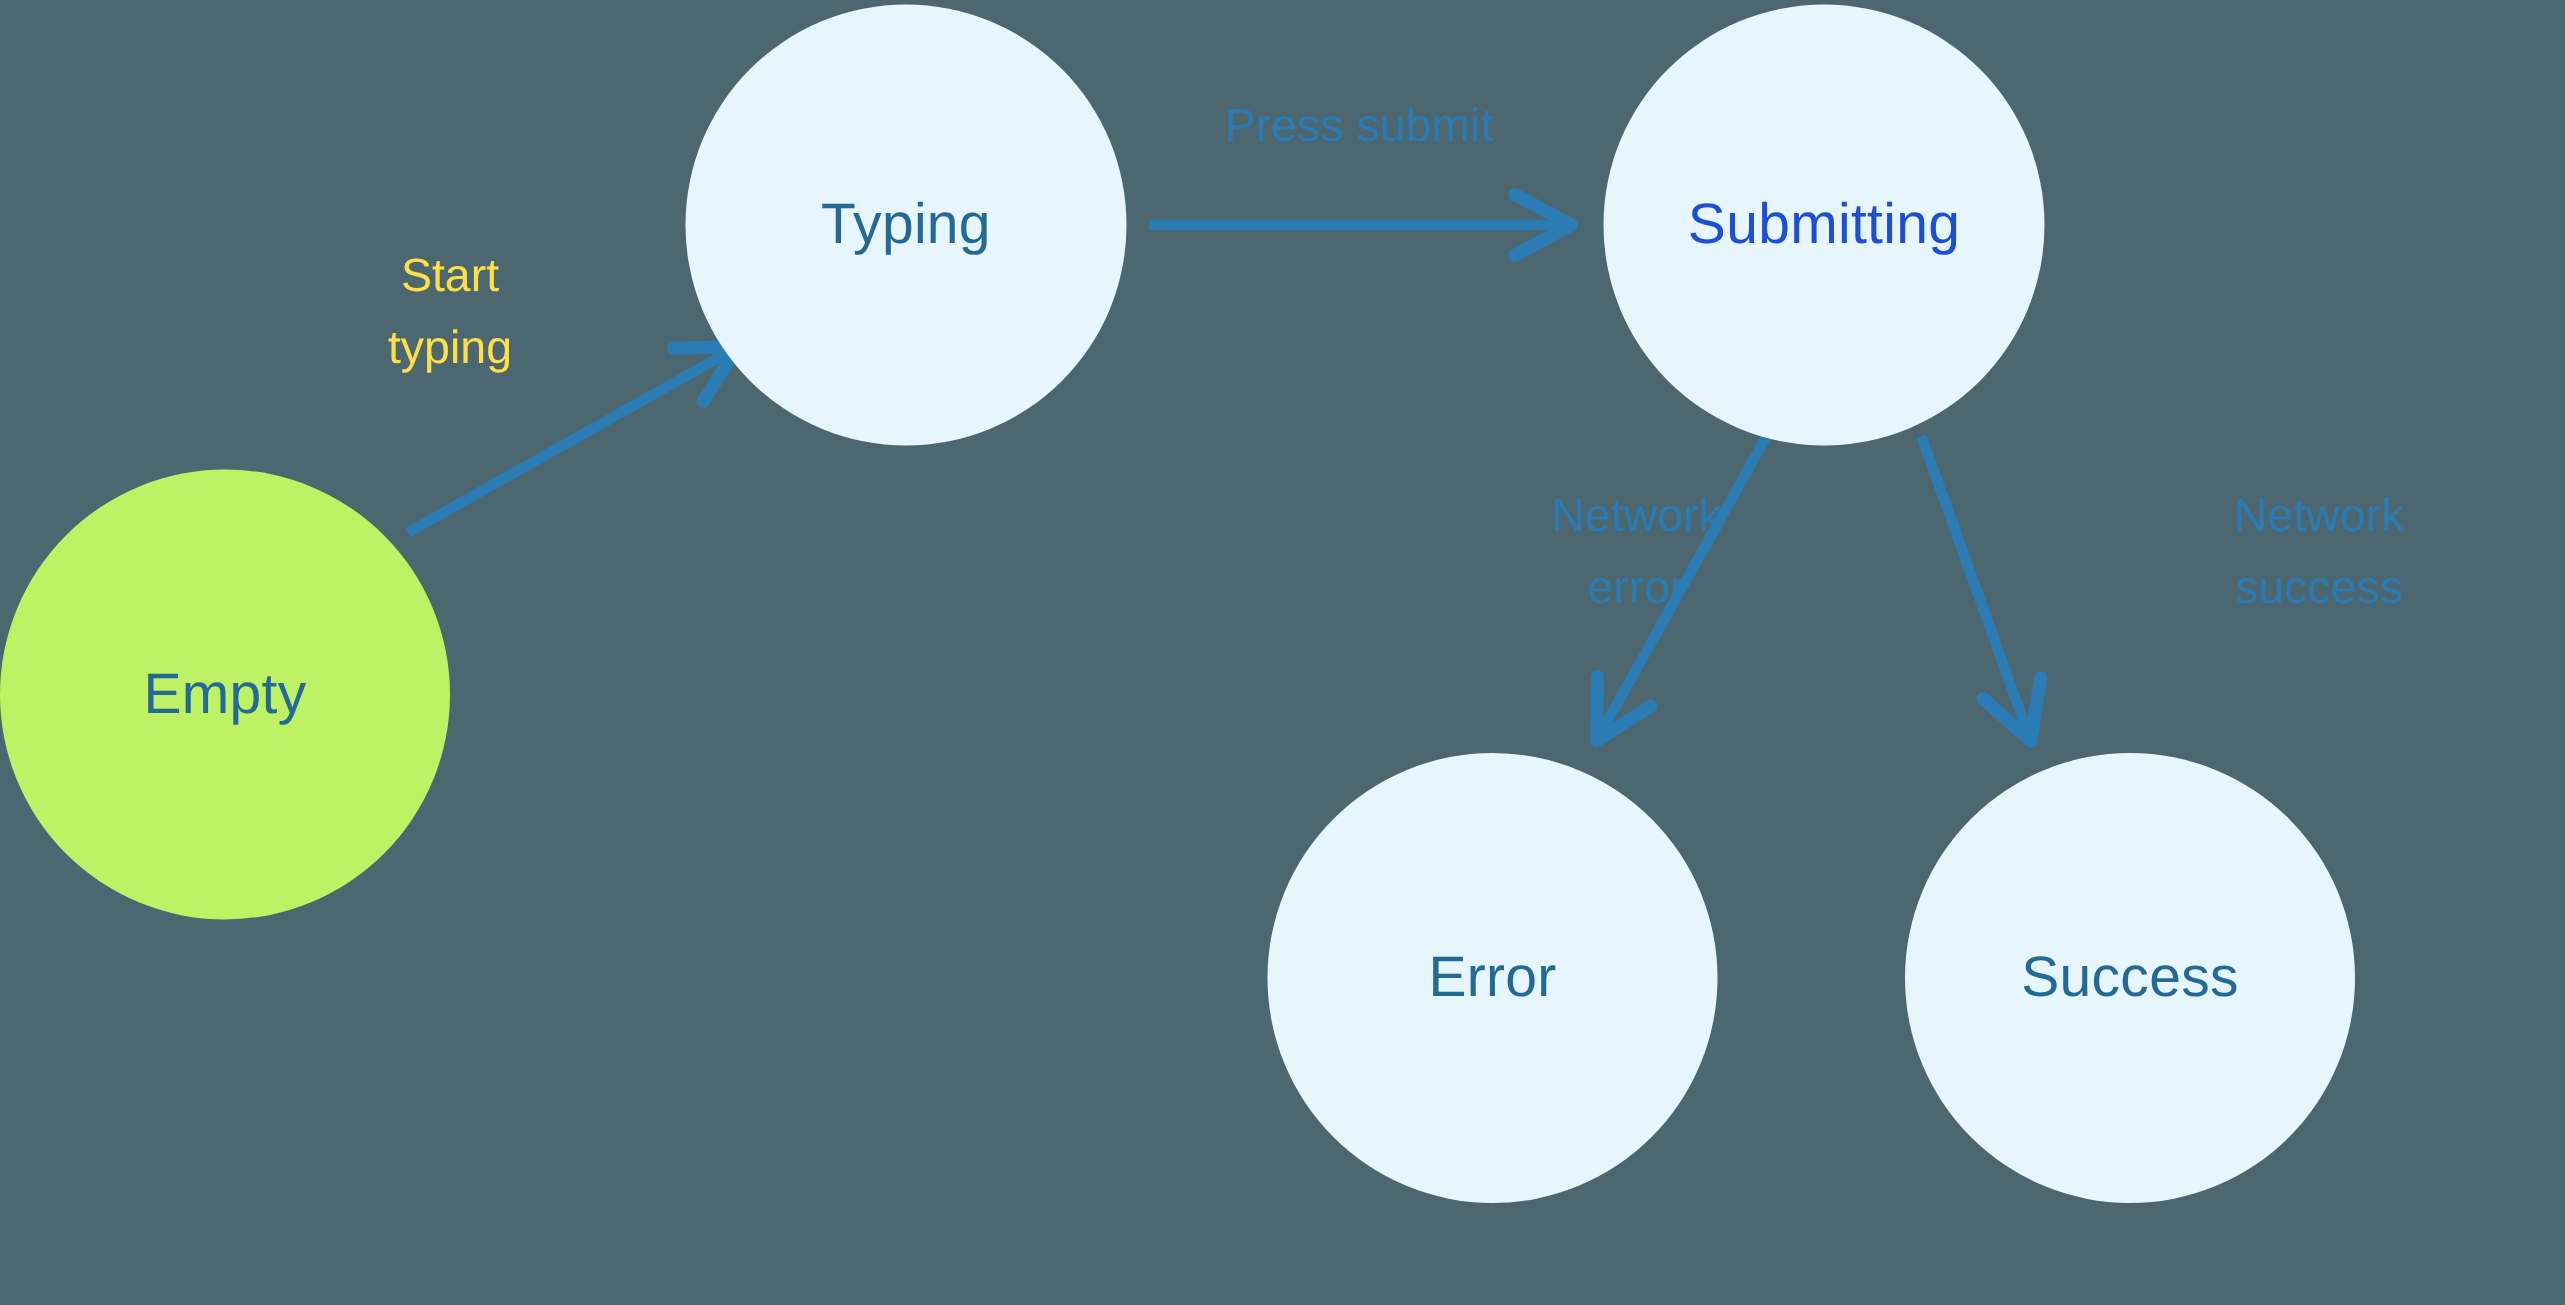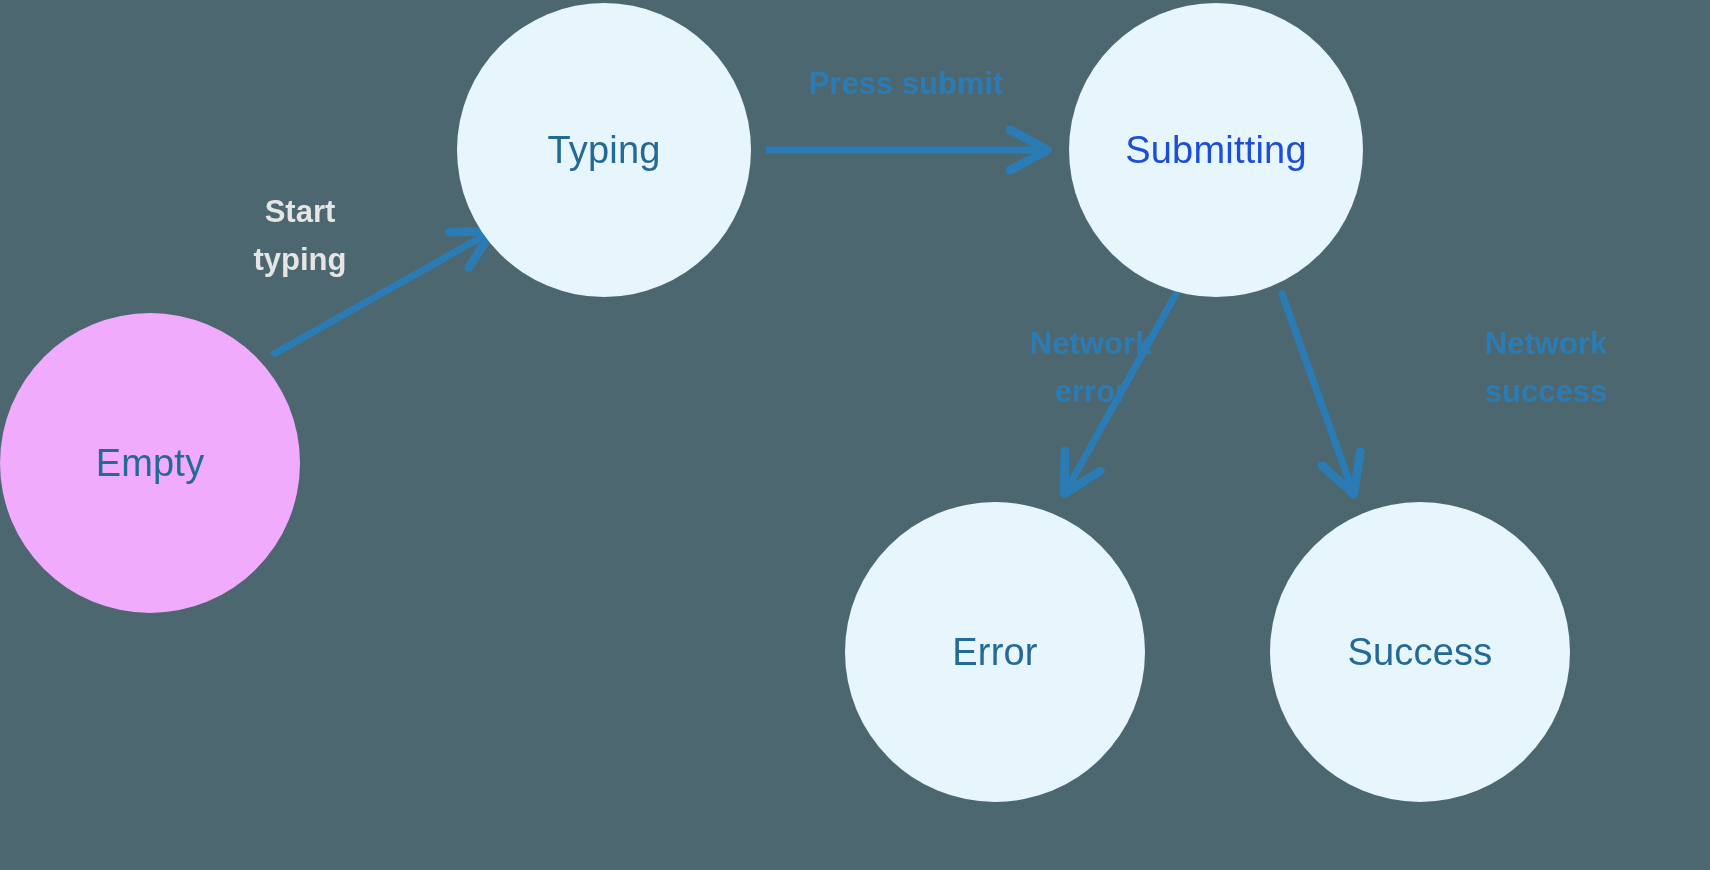--- a/index.html
+++ b/index.html
@@ -28,21 +28,21 @@
     font-size: 38px;
     font-weight: 400;
     letter-spacing: 0.2px;
     line-height: 1;
     white-space: nowrap;
   }
   .edge-label {
     position: absolute;
     color: #2b7cb5;
     font-size: 31px;
-    font-weight: 700;
+    font-weight: 400;
     line-height: 1.55;
     text-align: center;
     white-space: pre-line;
   }
   svg.edges {
     position: absolute;
     left: 0;
     top: 0;
     width: 1710px;
     height: 870px;
@@ -61,37 +61,37 @@
       </marker>
     </defs>
     <g id="edge-lines">
         <line x1="272" y1="355" x2="487" y2="234" stroke="#2b7cb5" stroke-width="7" stroke-linecap="butt" marker-end="url(#arrowhead)"></line>
         <line x1="766" y1="150" x2="1042" y2="150" stroke="#2b7cb5" stroke-width="7" stroke-linecap="butt" marker-end="url(#arrowhead)"></line>
         <line x1="1177" y1="292" x2="1067" y2="489" stroke="#2b7cb5" stroke-width="7" stroke-linecap="butt" marker-end="url(#arrowhead)"></line>
         <line x1="1281" y1="291" x2="1352" y2="489" stroke="#2b7cb5" stroke-width="7" stroke-linecap="butt" marker-end="url(#arrowhead)"></line>
       </g>
   </svg>
 
-  <div class="node" style="left: 0px; top: 313px; width: 300px; height: 300px; background: #f0abfc;">
+  <div class="node" style="left: 0px; top: 313px; width: 300px; height: 300px; background: #bef264;">
     <span class="node-label" style="color: rgb(35, 106, 150);">Empty</span>
   </div>
   <div class="node" style="left: 457px; top: 3px; width: 294px; height: 294px; background: rgb(231, 245, 253);">
     <span class="node-label" style="color: rgb(35, 106, 150);">Typing</span>
   </div>
   <div class="node" style="left: 1069px; top: 3px; width: 294px; height: 294px; background: rgb(231, 245, 253);">
     <span class="node-label" style="color: #1d4ed8;">Submitting</span>
   </div>
   <div class="node" style="left: 845px; top: 502px; width: 300px; height: 300px; background: rgb(231, 245, 253);">
     <span class="node-label" style="color: rgb(35, 106, 150);">Error</span>
   </div>
   <div class="node" style="left: 1270px; top: 502px; width: 300px; height: 300px; background: rgb(231, 245, 253);">
     <span class="node-label" style="color: rgb(35, 106, 150);">Success</span>
   </div>
 
-  <div class="edge-label" style="left: 0px; top: 188px; width: 400px; transform: translateX(100px); color: #e5e5e5;">Start
+  <div class="edge-label" style="left: 0px; top: 160px; width: 400px; transform: translateX(100px); color: #fde047;">Start
 typing</div>
   <div class="edge-label" style="left: 0px; top: 60px; width: 400px; transform: translateX(706px); color: rgb(43, 124, 181);">Press submit</div>
   <div class="edge-label" style="left: 0px; top: 320px; width: 400px; transform: translateX(891px); color: rgb(43, 124, 181);">Network
 error</div>
   <div class="edge-label" style="left: 0px; top: 320px; width: 400px; transform: translateX(1346px); color: rgb(43, 124, 181);">Network
 success</div>
 
 </div>
 
 </body></html>

